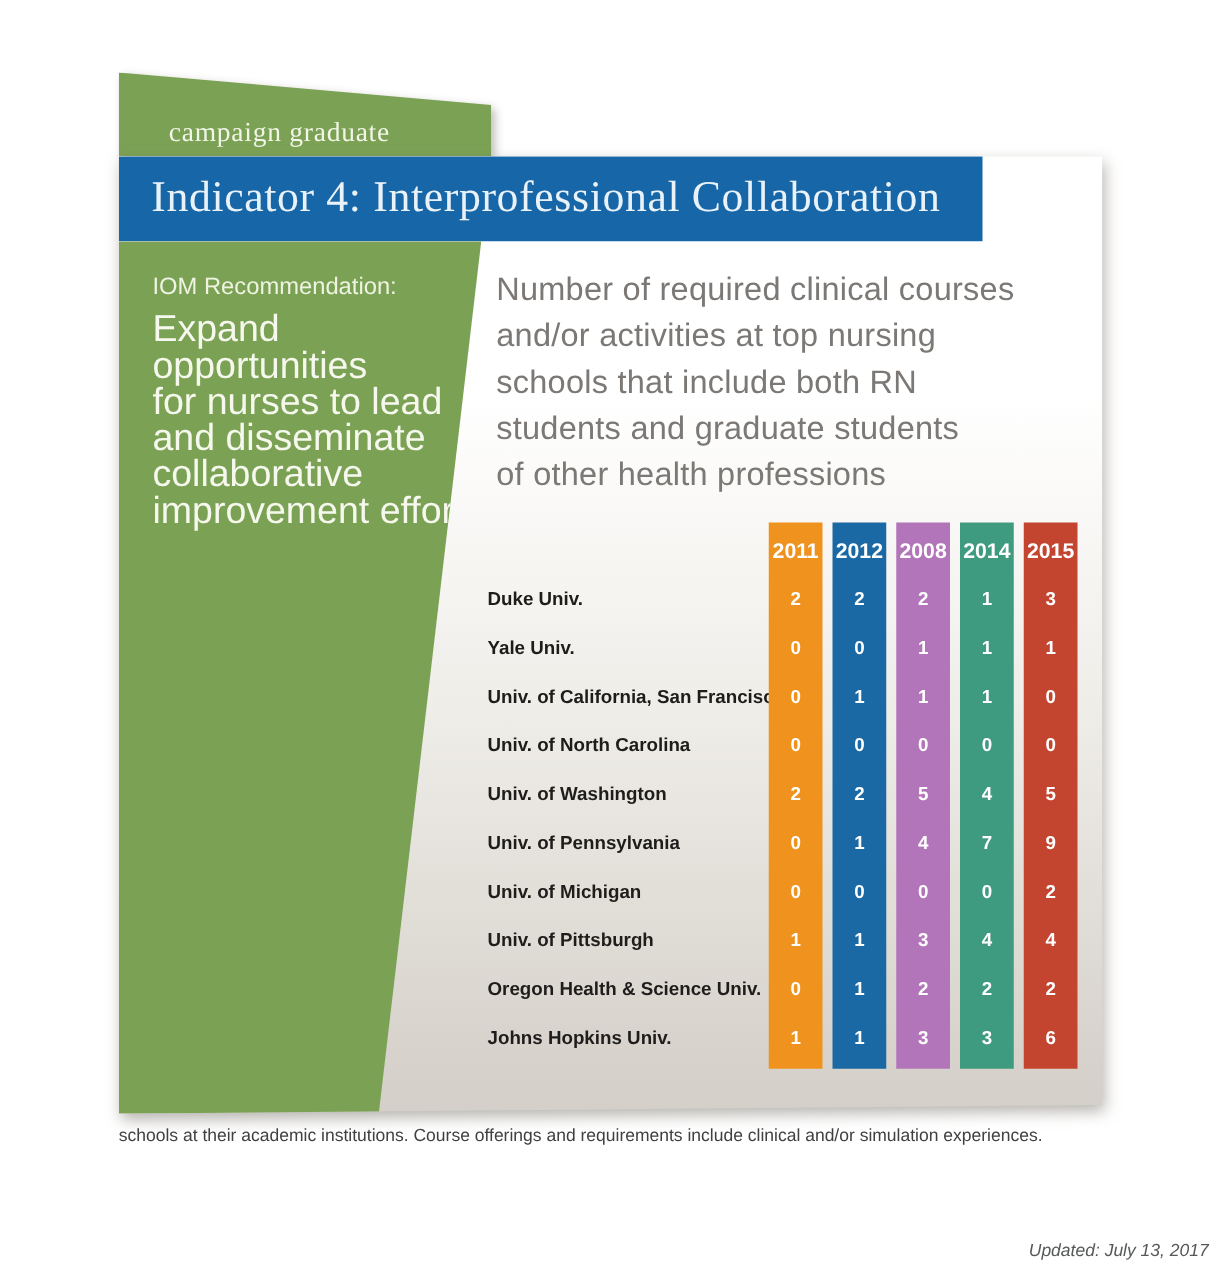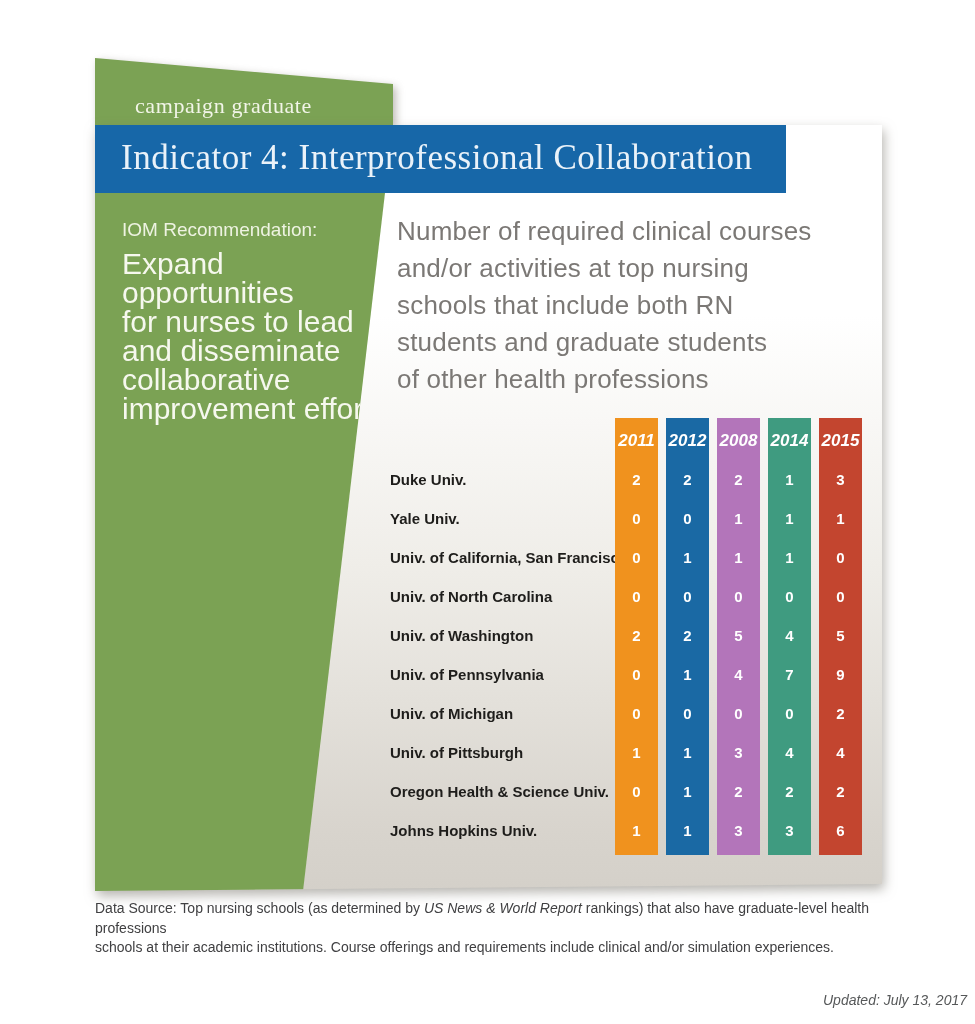--- a/index.html
+++ b/index.html
@@ -36,21 +36,21 @@
 
   
   .table-region{position:absolute;left:283px;top:293px;width:500px;height:437px;}
   .school-header{position:absolute;left:0;top:5px;width:232px;height:37px;background:var(--headerGrey);
                  box-sizing:border-box;padding-left:14px;font-size:18px;font-weight:bold;
                  line-height:37px;color:#fdfdfc;letter-spacing:.3px;}
   .school-label{position:absolute;left:12px;height:18px;line-height:18px;font-size:15px;
                 font-weight:bold;color:#1e1d1b;white-space:nowrap;}
   .year-col{position:absolute;top:0;width:43px;height:437px;}
   .year-head{position:absolute;top:13px;left:0;width:100%;text-align:center;color:#ffffff;
-             font-weight:bold;font-size:17px;line-height:20px;font-style:italic;}
+             font-weight:bold;font-size:17px;line-height:20px;}
   .cell{position:absolute;left:0;width:100%;height:18px;line-height:18px;text-align:center;
         color:#ffffff;font-weight:bold;font-size:15px;}
 
   .footer{position:absolute;left:95px;top:899px;width:792px;font-size:14px;line-height:19.5px;
           color:var(--footerGrey);}
   .footer .it{font-style:italic;}
 
   .updated{position:absolute;right:8px;top:992px;font-size:14px;font-style:italic;color:#565859;}
 </style>
 </head>
@@ -162,19 +162,18 @@
             <div class="cell" style="top: 326px;">4</div>
             <div class="cell" style="top: 365px;">2</div>
             <div class="cell" style="top: 404px;">6</div>
           </div>
         </div>
 
     </div>
   </div>
 
   <div class="footer">
-      <div><span>Data Source: Top nursing schools (as determined by </span><span class="it">US News &amp; World Report</span><span> rankings) that also have graduate-level health professions</span></div>
       <div><span>schools at their academic institutions. Course offerings and requirements include clinical and/or simulation experiences.</span></div>
     </div>
 
   <div class="updated">Updated: July 13, 2017</div>
 
 </div>
 
 </body></html>

